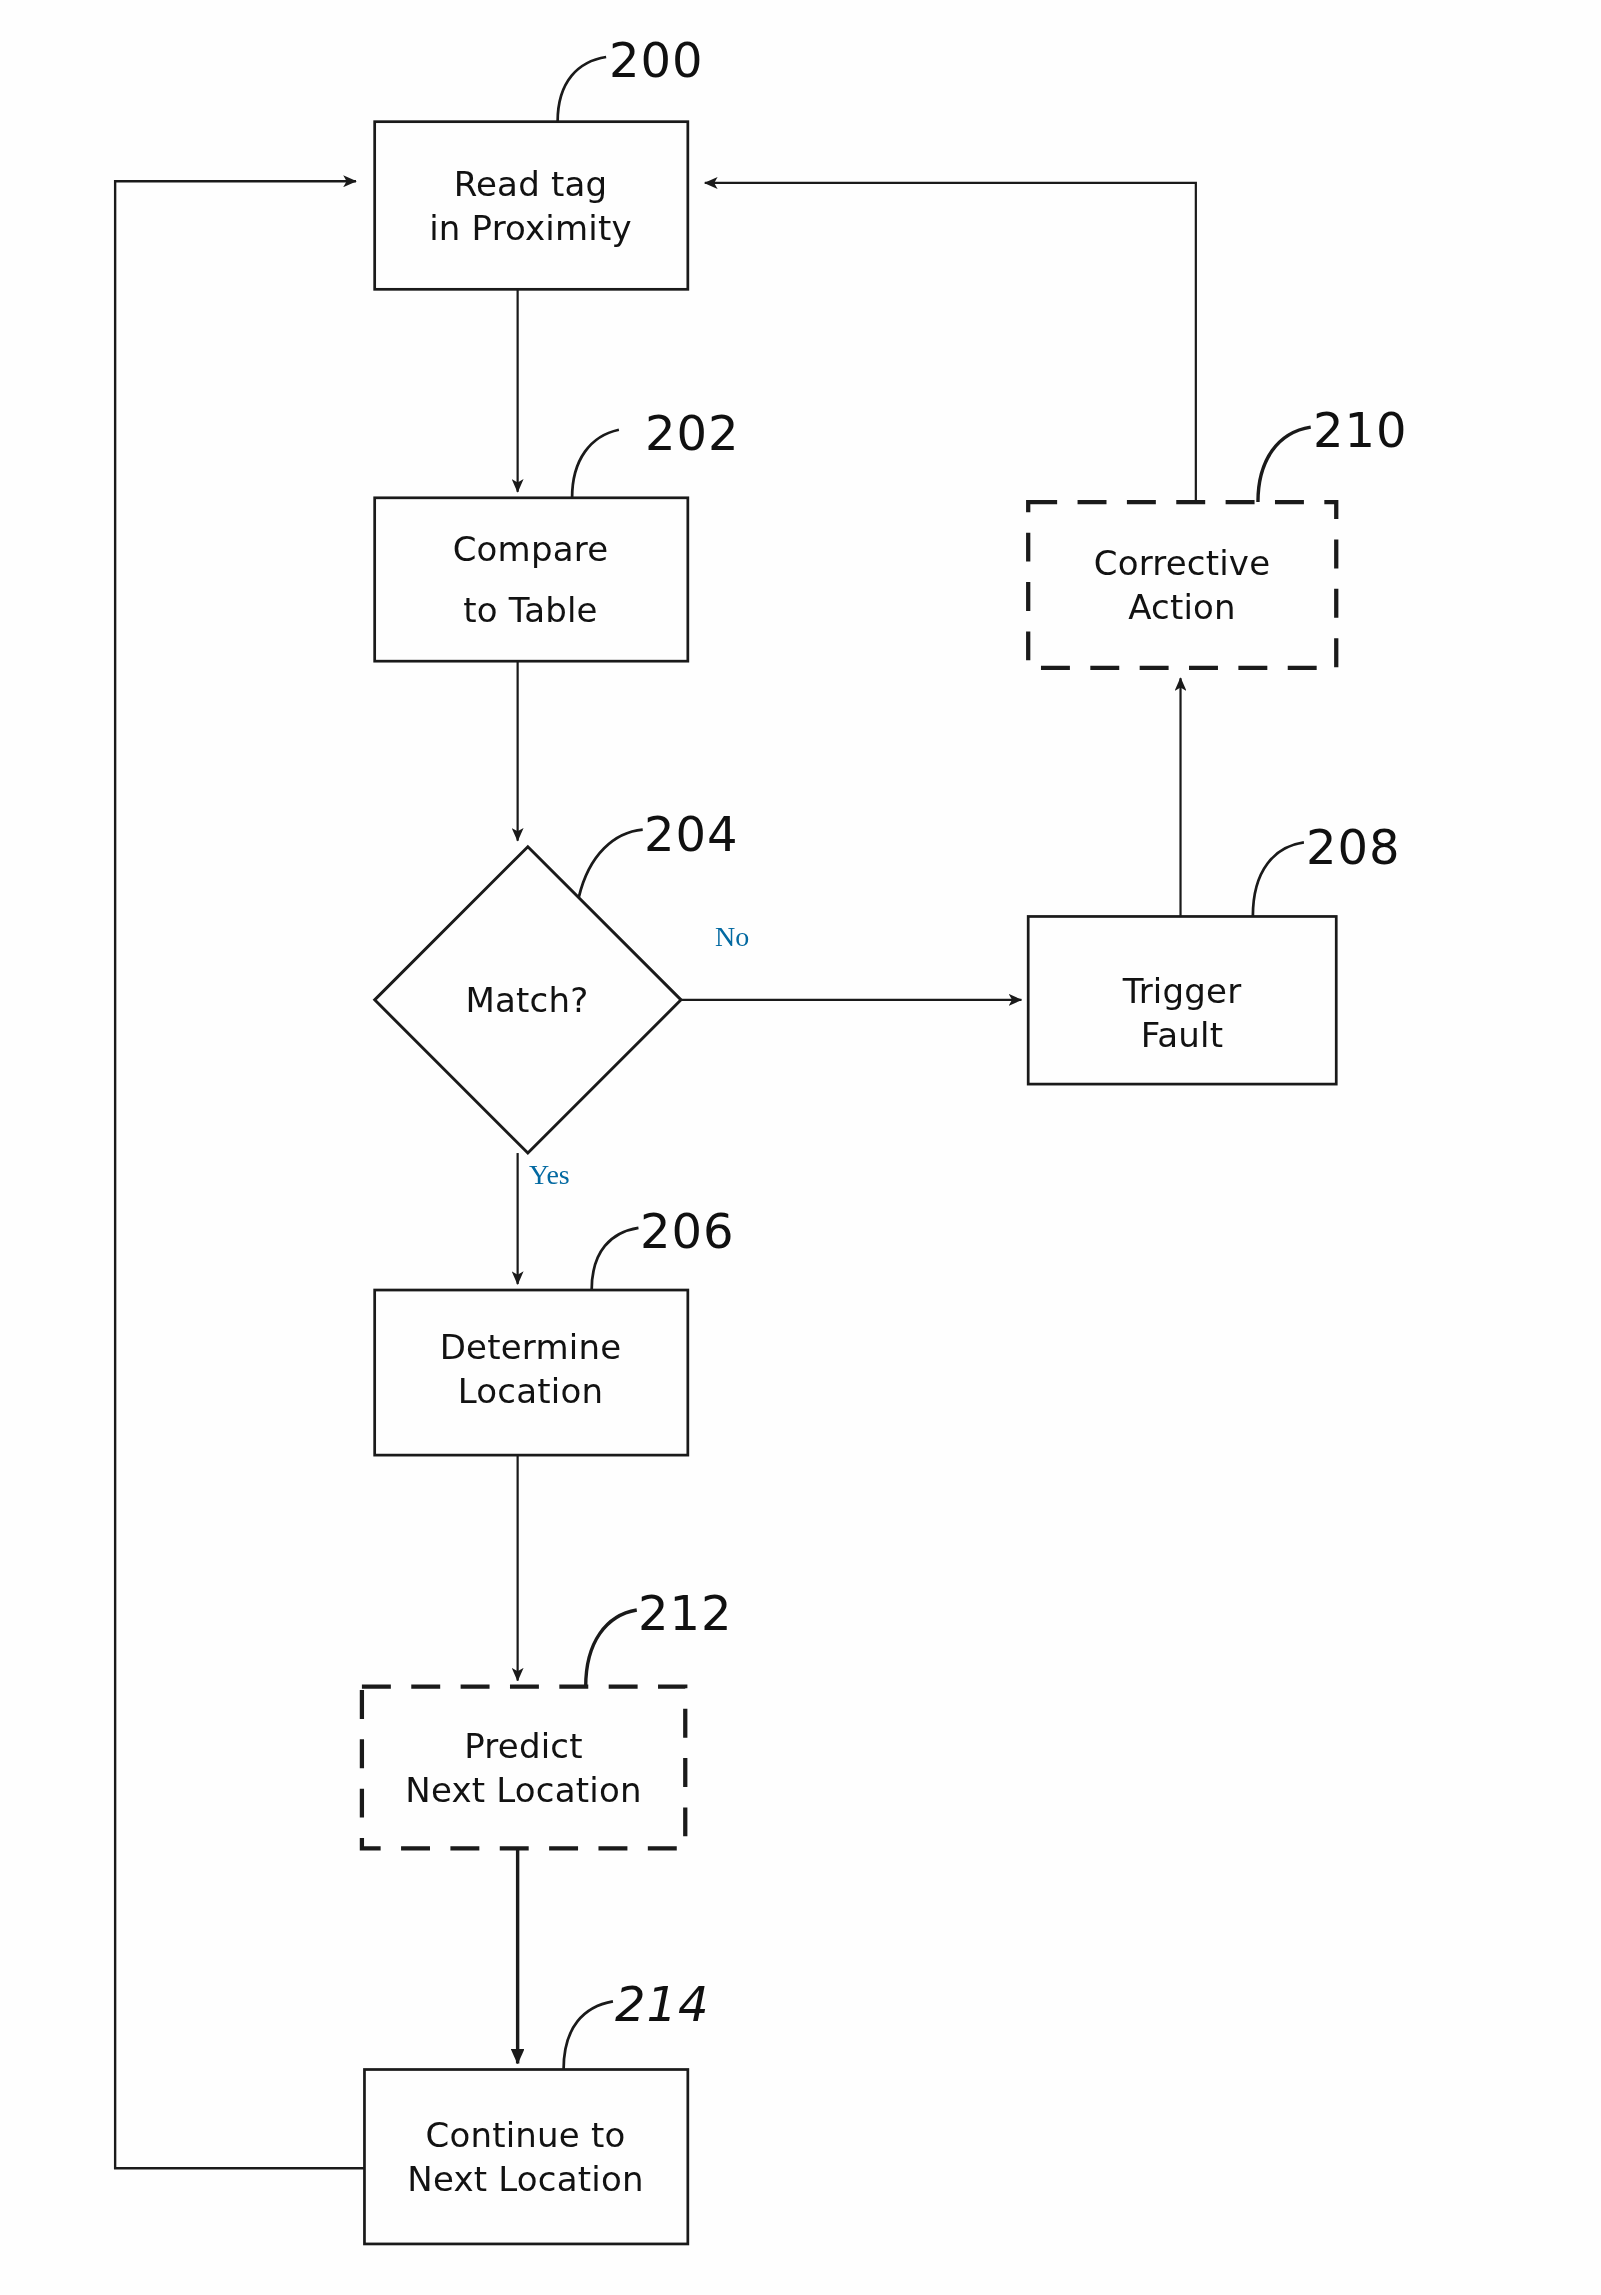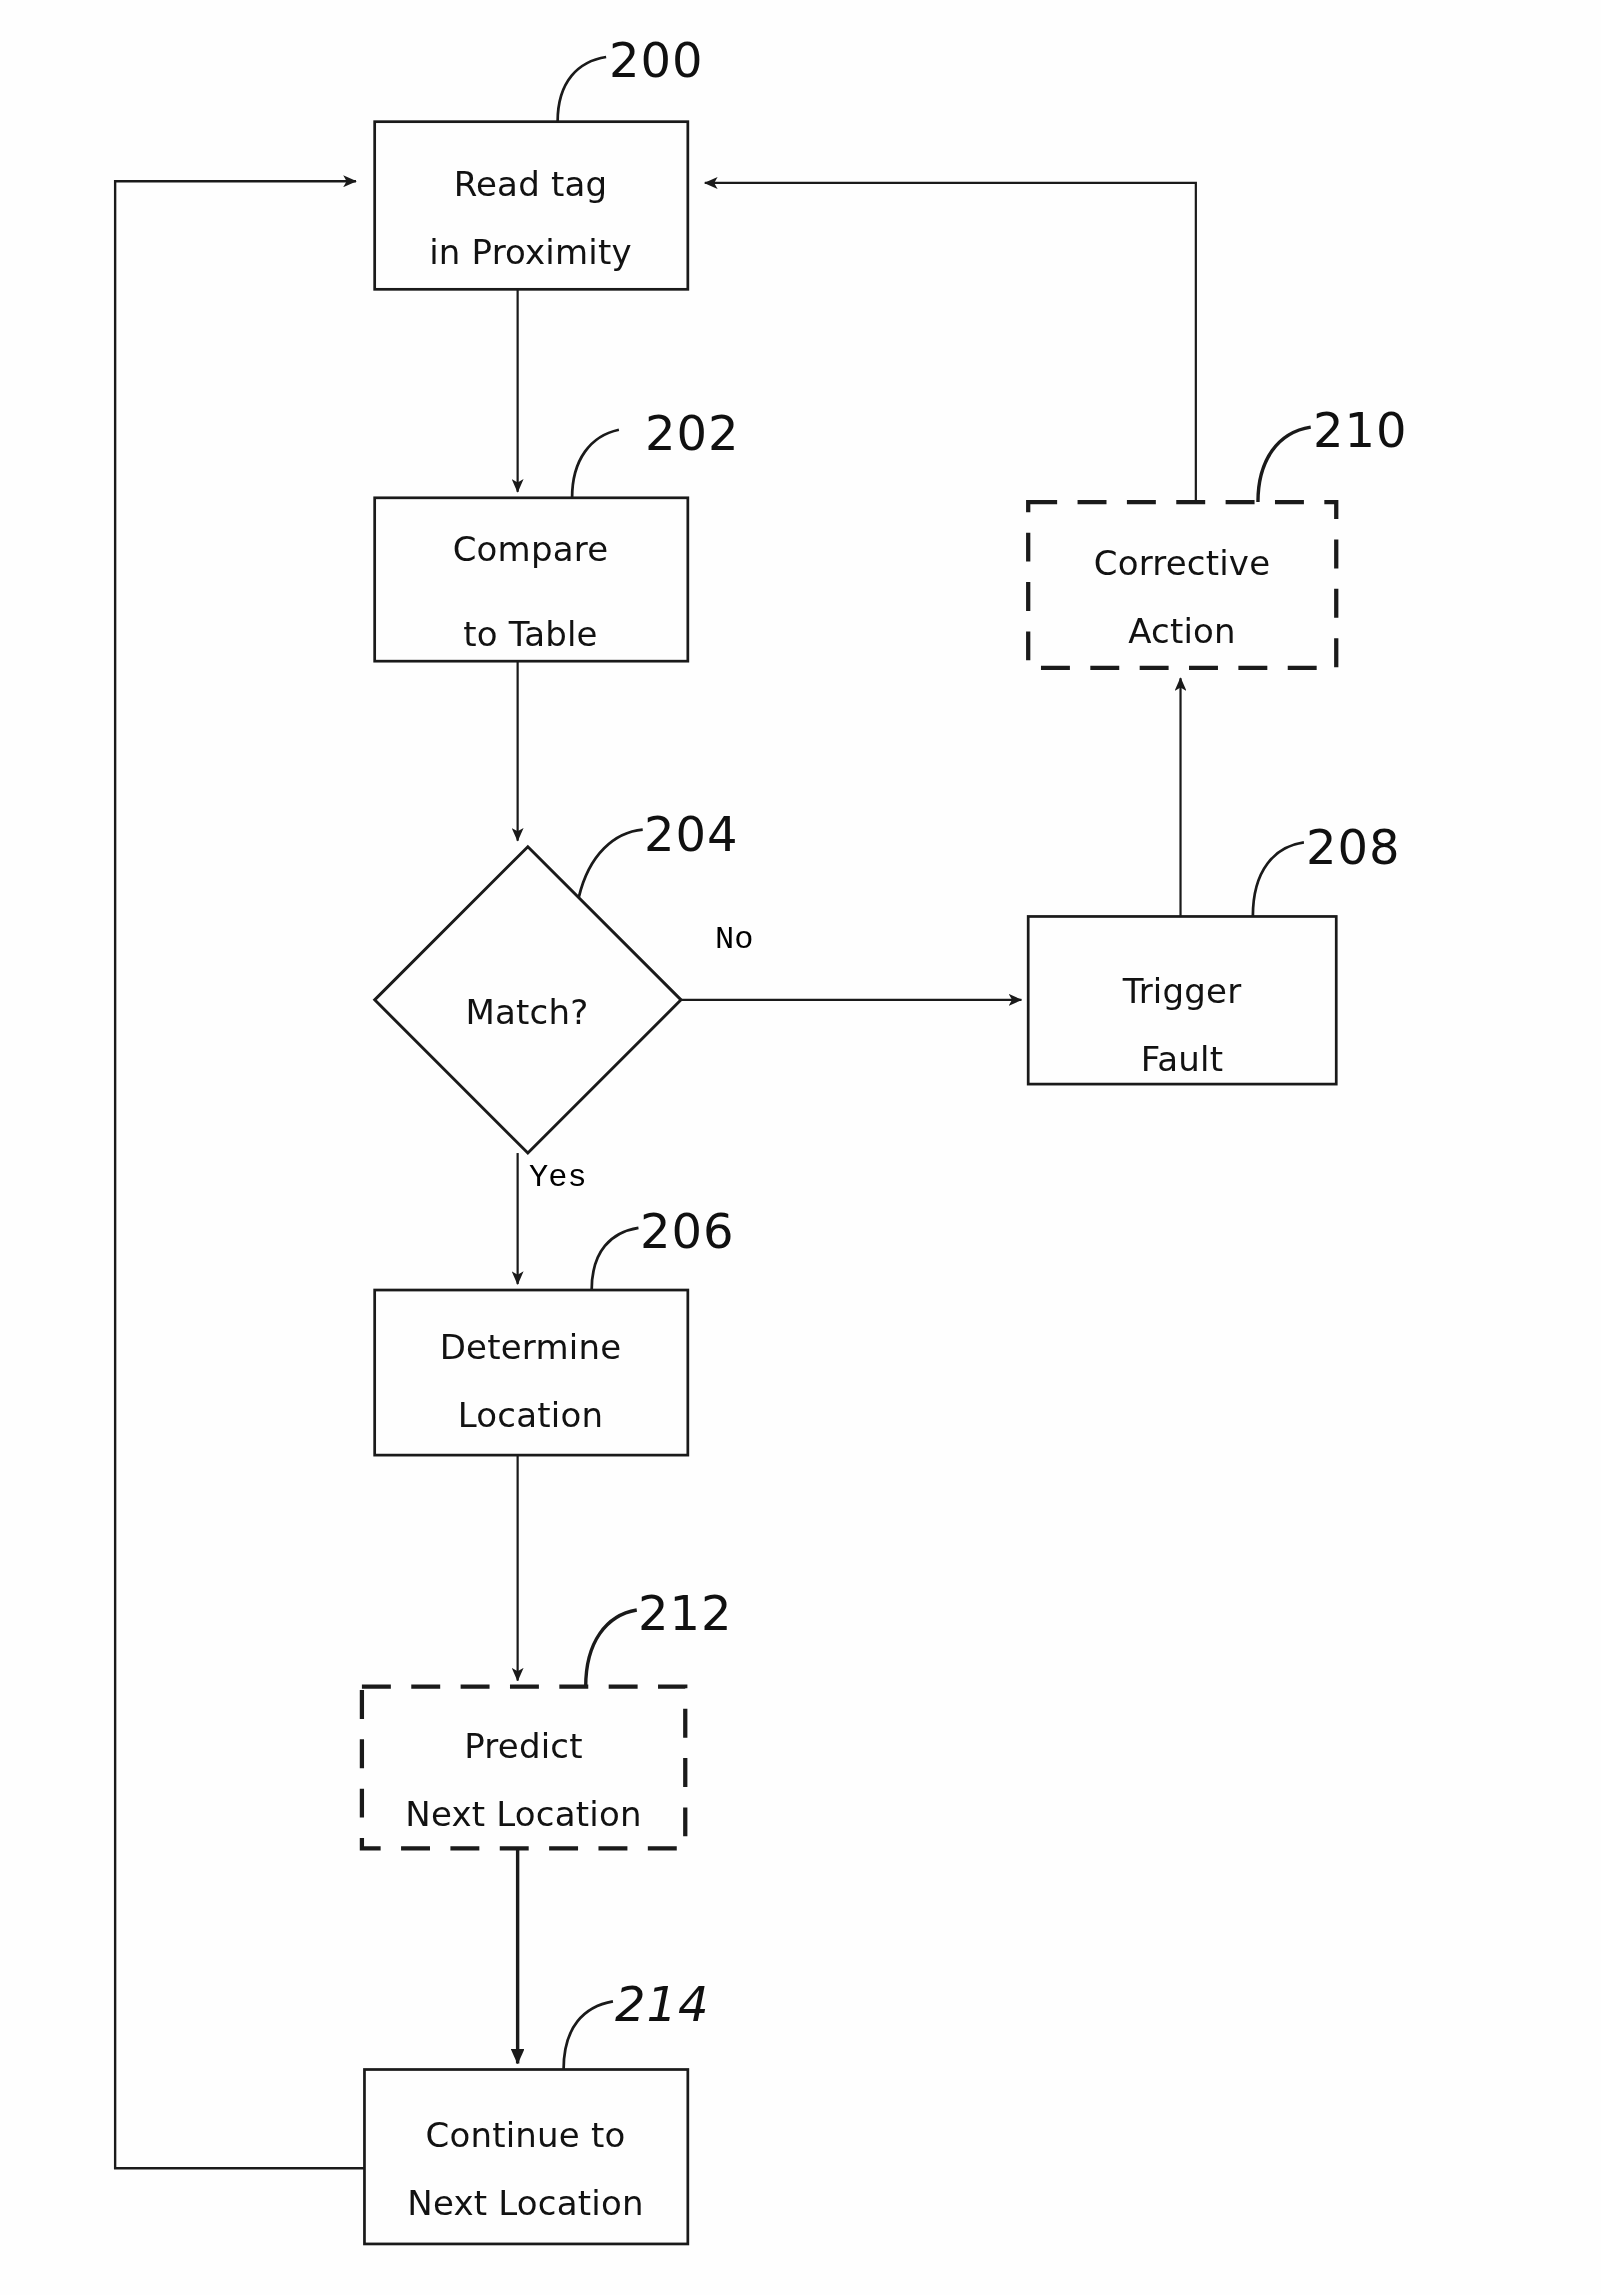--- a/index.html
+++ b/index.html
@@ -42,26 +42,26 @@
   .ref-num {
     position: absolute;
     color: #101010;
     font-family: "DejaVu Sans", sans-serif;
     font-size: 48px;
     letter-spacing: 0.9px;
     white-space: nowrap;
   }
   .edge-label {
     position: absolute;
-    color: #000000;
-    font-family: Liberation Mono, monospace;
-    font-size: 32px;
+    color: #0369a1;
+    font-family: Liberation Serif, serif;
+    font-size: 28px;
     white-space: nowrap;
   }
-  .lbl-line { display: block; margin-top: 24px; }
+  .lbl-line { display: block; }
 </style>
 </head>
 <body>
 
 <div id="page">
 
   <svg id="diagram-svg" viewBox="0 0 1882 2697">
     <defs>
       <marker id="arrowhead" markerWidth="16" markerHeight="14" refX="15" refY="7" orient="auto" markerUnits="userSpaceOnUse">
         <path d="M0,0 L16,7 L0,14 L4,7 Z" fill="#1a1a1a"></path>

